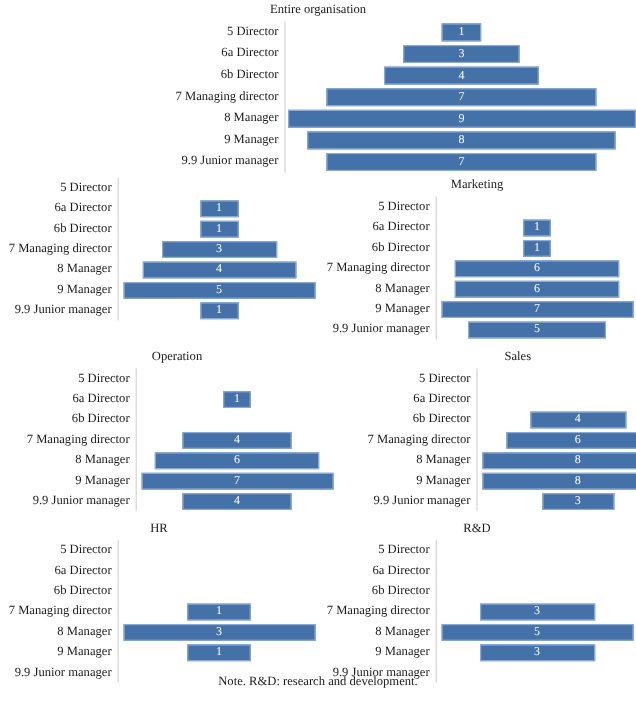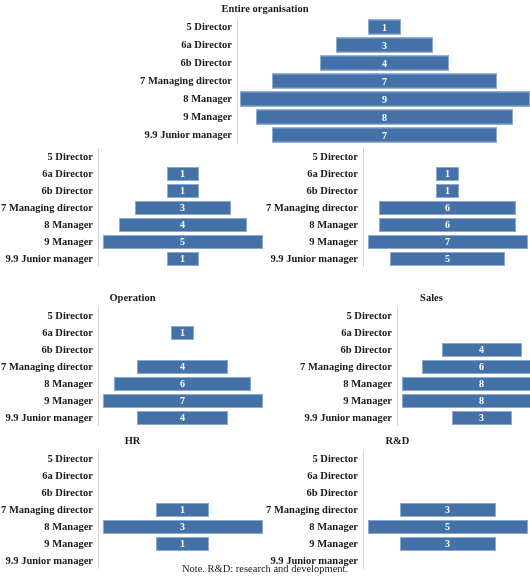--- a/index.html
+++ b/index.html
@@ -13,21 +13,20 @@
     font-family: "Liberation Serif", "DejaVu Serif", serif;
     color: #1a1a1a;
     overflow: hidden;
     position: relative;
   }
 
   
   .panel {
     position: absolute;
     box-sizing: border-box;
-    font-weight: bold;
   }
   .panel-title {
     text-align: center;
     font-size: 10.5px;
     line-height: 13px;
     color: #1a1a1a;
     margin: 0 0 3px 0;
     white-space: nowrap;
   }
   .plot {
@@ -89,21 +88,21 @@
   
   .panel-small .plot .row { height: 17px; }
   .panel-small .bar { height: 14px; }
   .panel-left  { left: 0px;   width: 265px; }
   .panel-right { left: 265px; width: 265px; }
   .panel-left  .row-label { width: 98px; }
   .panel-right .row-label { width: 98px; }
 
   #panel-finance   { top: 148px; }
   #panel-marketing { top: 148px; }
-  #panel-operation { top: 291px; }
+  #panel-operation { top: 291px; margin-left: 15px; }
   #panel-sales     { top: 291px; margin-left: 34px; }
   #panel-hr        { top: 434px; }
   #panel-rnd       { top: 434px; }
 
   
   #note {
     position: absolute;
     left: 0;
     top: 562px;
     width: 530px;
@@ -231,20 +230,21 @@
         <div class="track">
           <div class="bar" style="width: 32px; left: 67.5px;">
             <span class="bar-value">1</span>
           </div>
         </div>
       </div>
     </div>
 </div>
 
 <div class="panel panel-small panel-right" id="panel-marketing">
+  <div class="panel-title">Marketing</div>
   <div class="plot">
       <div class="row">
         <div class="row-label">5 Director</div>
         <div class="track"></div>
       </div>
       <div class="row">
         <div class="row-label">6a Director</div>
         <div class="track">
           <div class="bar" style="width: 22.8571px; left: 72.0714px;">
             <span class="bar-value">1</span>

